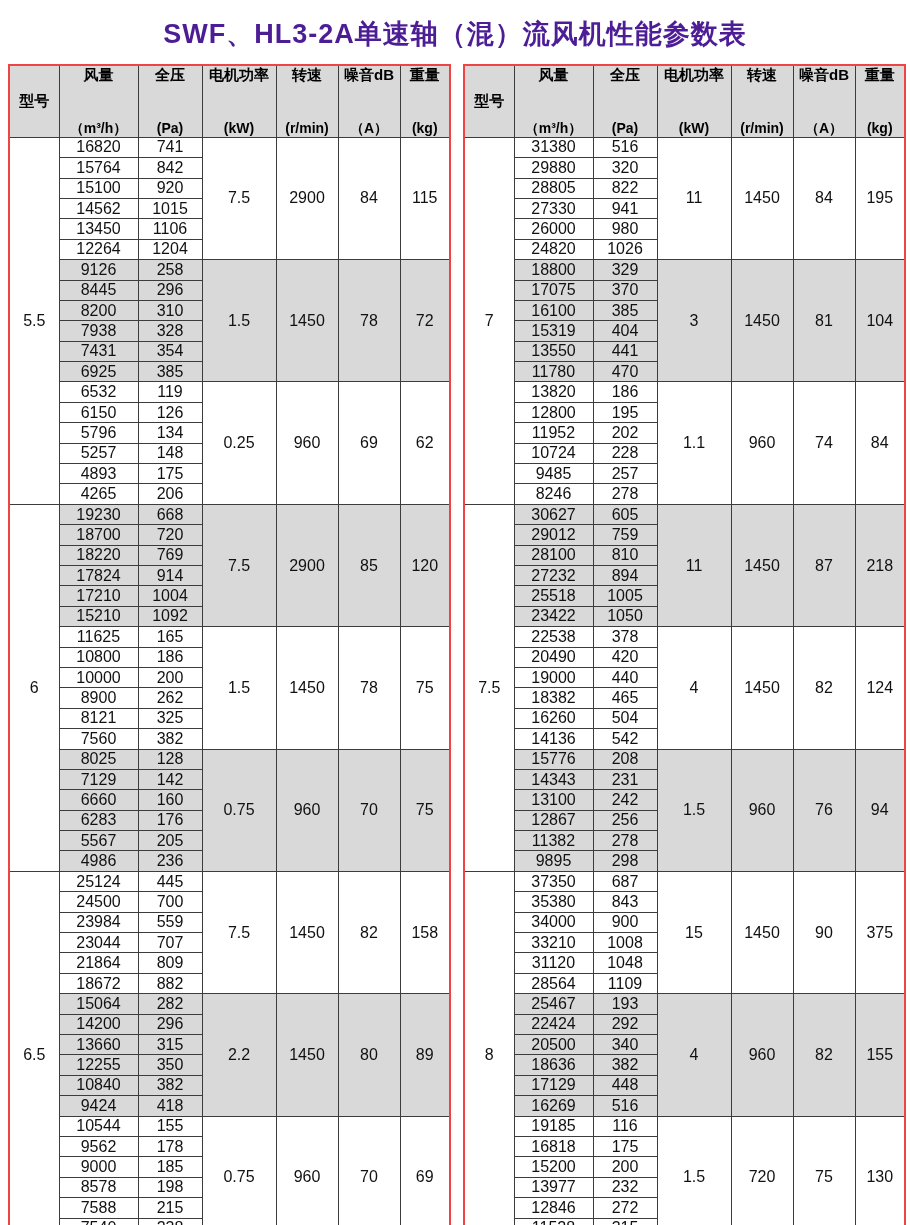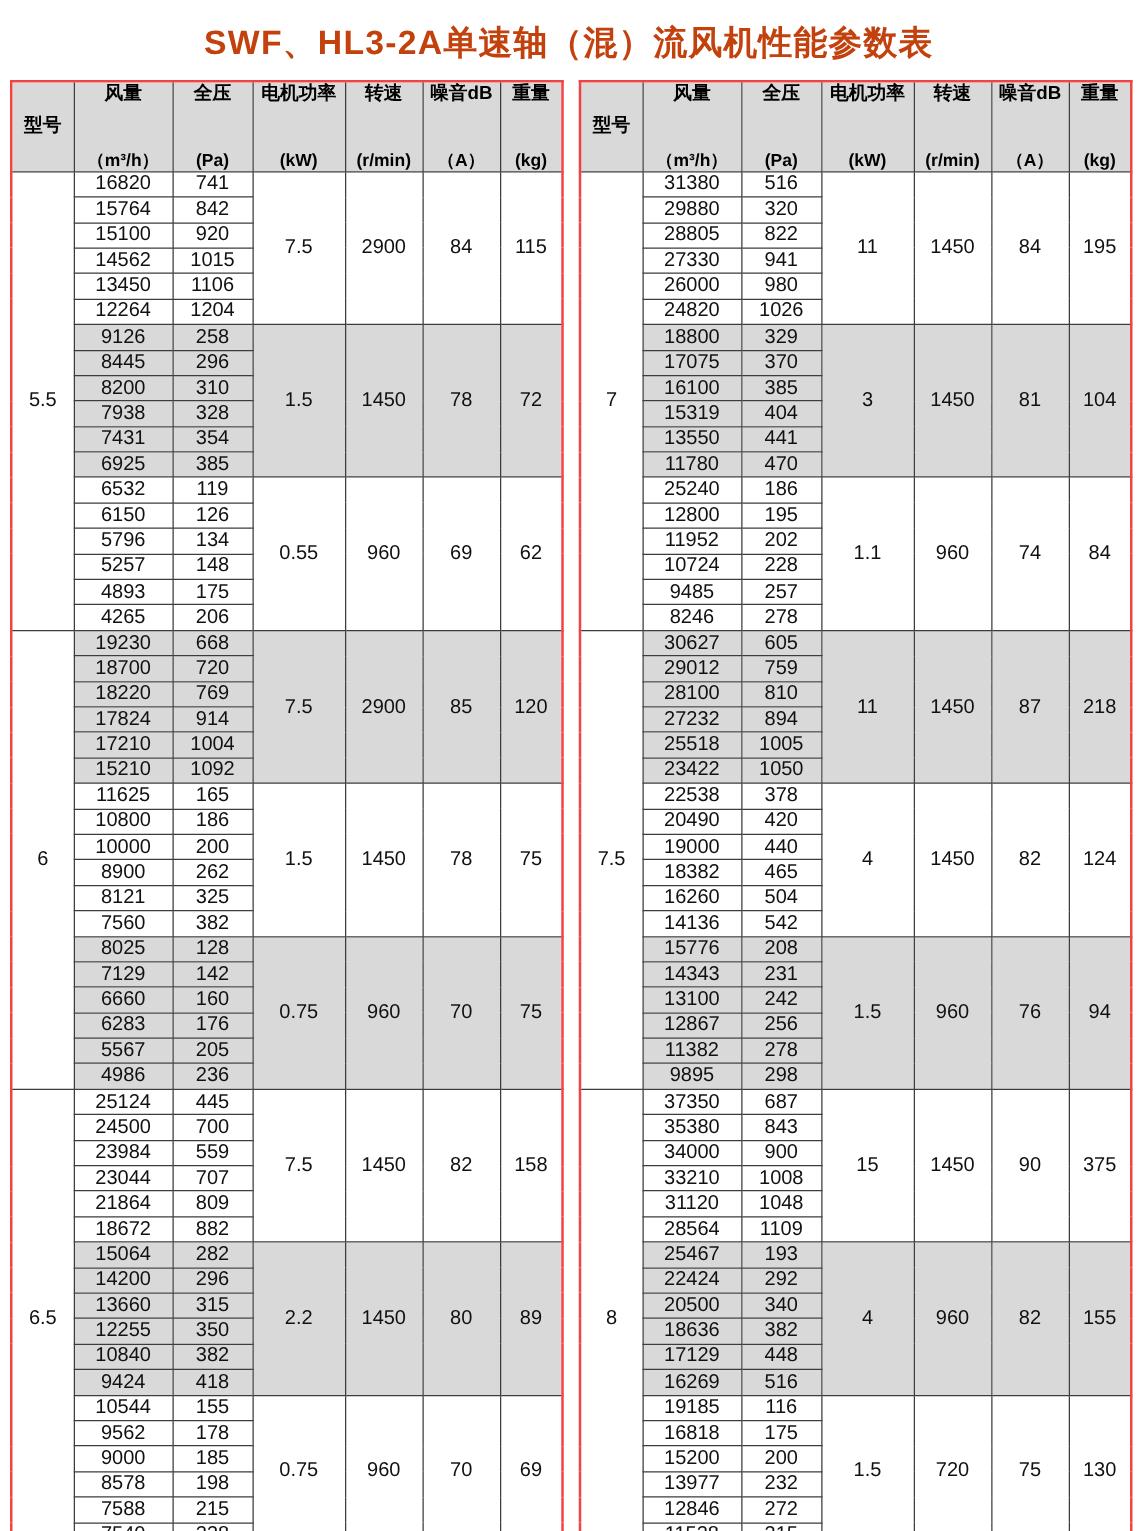--- a/index.html
+++ b/index.html
@@ -4,21 +4,21 @@
 <style>
   html,body{margin:0;padding:0;}
   body{
     width:910px;height:1225px;background:#ffffff;
     font-family:"Liberation Sans","DejaVu Sans",sans-serif;
     color:#111;
   }
   .page{width:910px;height:1225px;overflow:hidden;}
   .title{
     text-align:center;font-weight:bold;font-size:27px;
-    padding-top:16px;letter-spacing:1px;color:#c2410c;
+    padding-top:16px;letter-spacing:1px;color:#4c1d95;
   }
   .tables{display:flex;gap:12px;padding:0 8px;margin-top:12px;}
   table.perf{
     border-collapse:collapse;table-layout:fixed;width:443px;
     border:2px solid #ef4444;
   }
   table.perf th, table.perf td{
     border:1px solid #3c3c3c;text-align:center;vertical-align:middle;
     padding:0;overflow:hidden;white-space:nowrap;
   }
@@ -138,21 +138,21 @@
             <td class="shaded">7431</td>
             <td class="shaded">354</td>
           </tr>
           <tr>
             <td class="shaded">6925</td>
             <td class="shaded">385</td>
           </tr>
           <tr>
             <td class="">6532</td>
             <td class="">119</td>
-            <td rowspan="6" class="merged">0.55</td>
+            <td rowspan="6" class="merged">0.25</td>
             <td rowspan="6" class="merged">960</td>
             <td rowspan="6" class="merged">69</td>
             <td rowspan="6" class="merged">62</td>
           </tr>
           <tr>
             <td class="">6150</td>
             <td class="">126</td>
           </tr>
           <tr>
             <td class="">5796</td>
@@ -433,21 +433,21 @@
           </tr>
           <tr>
             <td class="shaded">13550</td>
             <td class="shaded">441</td>
           </tr>
           <tr>
             <td class="shaded">11780</td>
             <td class="shaded">470</td>
           </tr>
           <tr>
-            <td class="">25240</td>
+            <td class="">13820</td>
             <td class="">186</td>
             <td rowspan="6" class="merged">1.1</td>
             <td rowspan="6" class="merged">960</td>
             <td rowspan="6" class="merged">74</td>
             <td rowspan="6" class="merged">84</td>
           </tr>
           <tr>
             <td class="">12800</td>
             <td class="">195</td>
           </tr>

